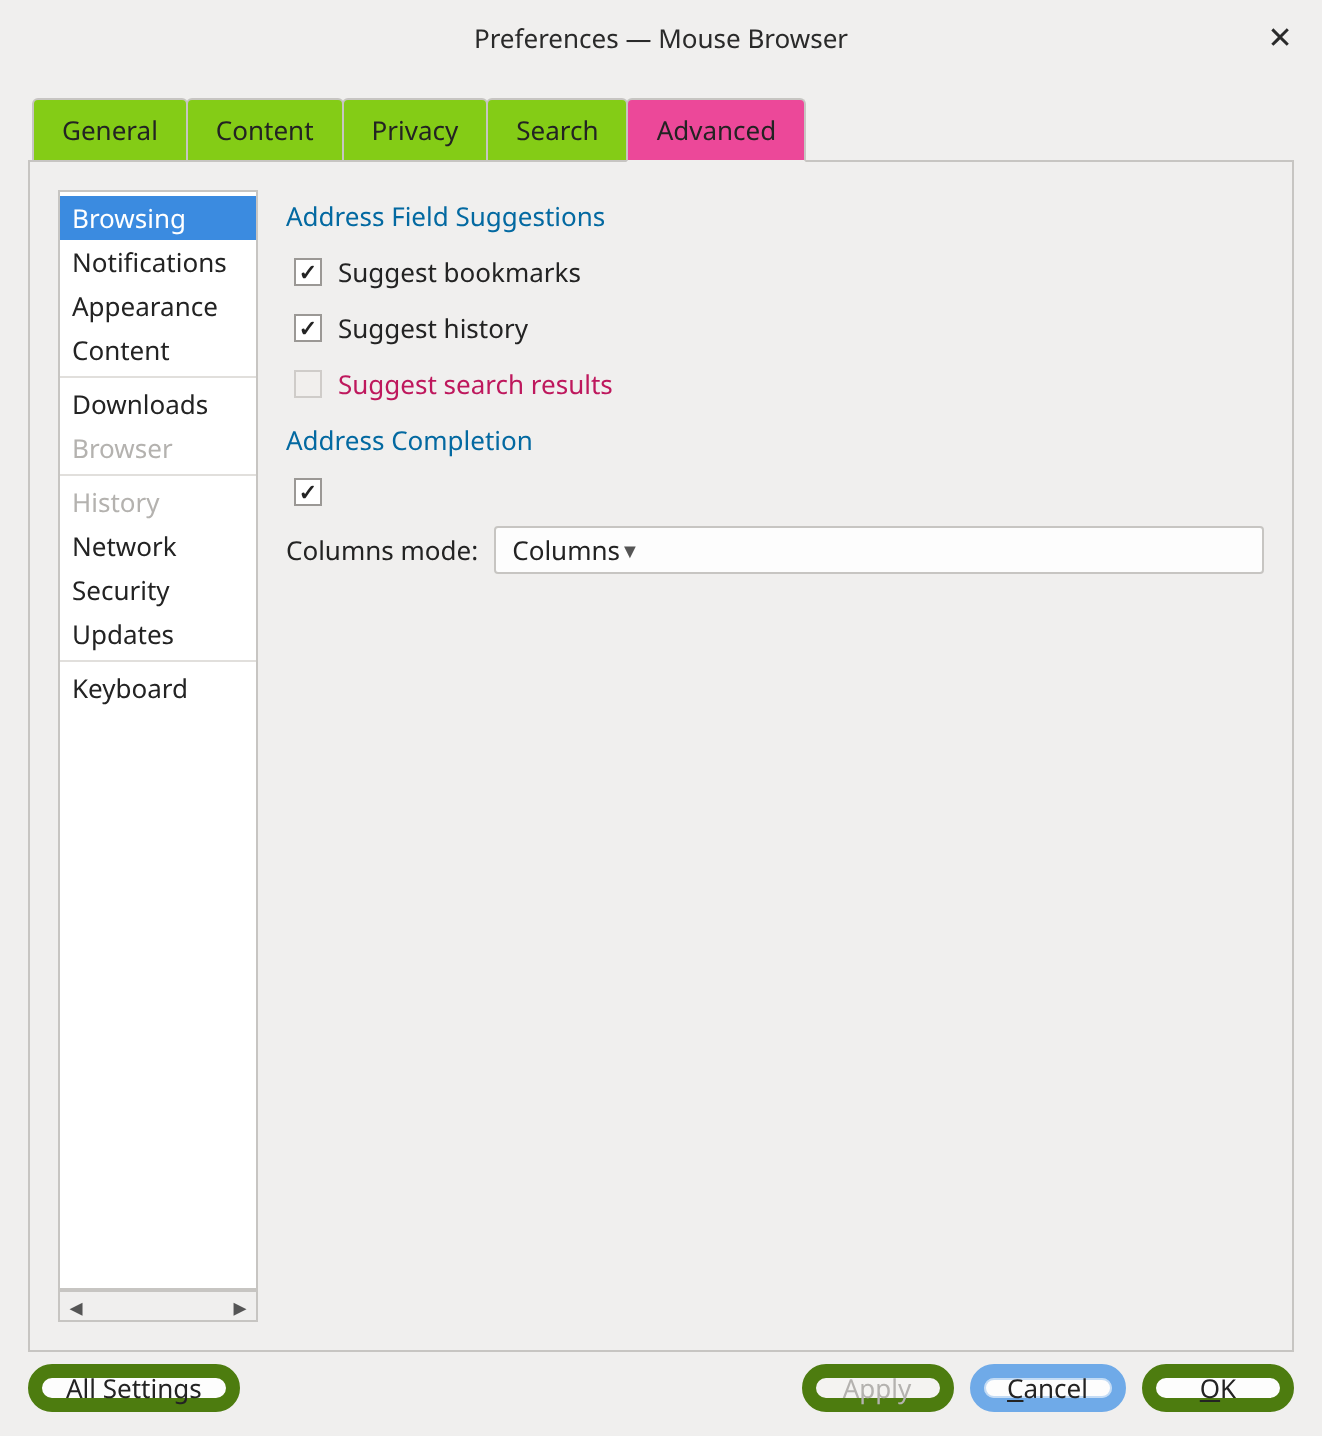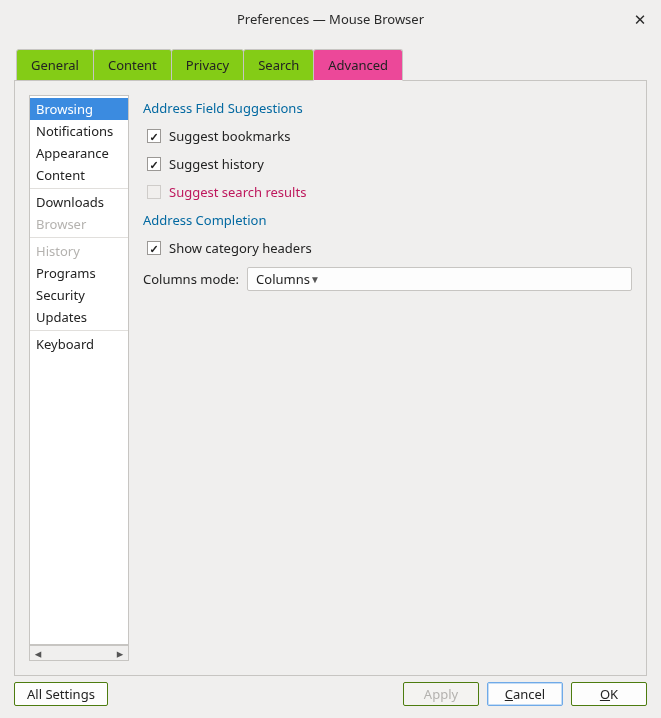--- a/index.html
+++ b/index.html
@@ -175,23 +175,23 @@
   height: 48px;
   display: flex;
   align-items: center;
   padding: 0 14px;
   gap: 8px;
 }
 .btn {
   height: 24px;
   min-width: 76px;
   padding: 0 12px;
-  border: 1px solid #4d7c0f;
+  border: 7px solid #4d7c0f;
   background: #fdfdfd;
-  border-radius: 2px;
+  border-radius: 12px;
   display: inline-flex;
   align-items: center;
   justify-content: center;
   cursor: pointer;
   color: #232323;
 }
 .btn.disabled { color: #b4b2af; cursor: default; background: #f4f3f1; text-align: center; }
 .btn.default { border-color: #6faae8; box-shadow: inset 0 0 0 1px rgba(111,170,232,.4); align-items: center; }
 .spacer { flex: 1; }
 .underline-char { text-decoration: underline; }
@@ -225,21 +225,21 @@
             <div class="sb-item">Notifications</div>
             <div class="sb-item">Appearance</div>
             <div class="sb-item">Content</div>
           </div>
           <div class="sidebar-group">
             <div class="sb-item">Downloads</div>
             <div class="sb-item disabled">Browser</div>
           </div>
           <div class="sidebar-group">
             <div class="sb-item disabled">History</div>
-            <div class="sb-item">Programs</div>
+            <div class="sb-item">Network</div>
             <div class="sb-item">Security</div>
             <div class="sb-item">Updates</div>
           </div>
           <div class="sidebar-group">
             <div class="sb-item">Keyboard</div>
           </div>
         </div>
         <div class="sb-scroll">
           <div class="sb-arrow">◂</div>
           <div class="sb-arrow">▸</div>
@@ -259,21 +259,20 @@
         </div>
         <div class="cb-row">
           <span class="cb disabled"></span>
           <span class="cb-label disabled">Suggest search results</span>
         </div>
 
         <div class="section-h tight">Address Completion</div>
 
         <div class="cb-row">
           <span class="cb checked"></span>
-          <span class="cb-label">Show category headers</span>
         </div>
 
         <div class="field-row">
           <span class="field-label">Columns mode:</span>
           <div class="select">
             <span>Columns</span>
             <span class="select-caret">▼</span>
           </div>
         </div>
       </div>

